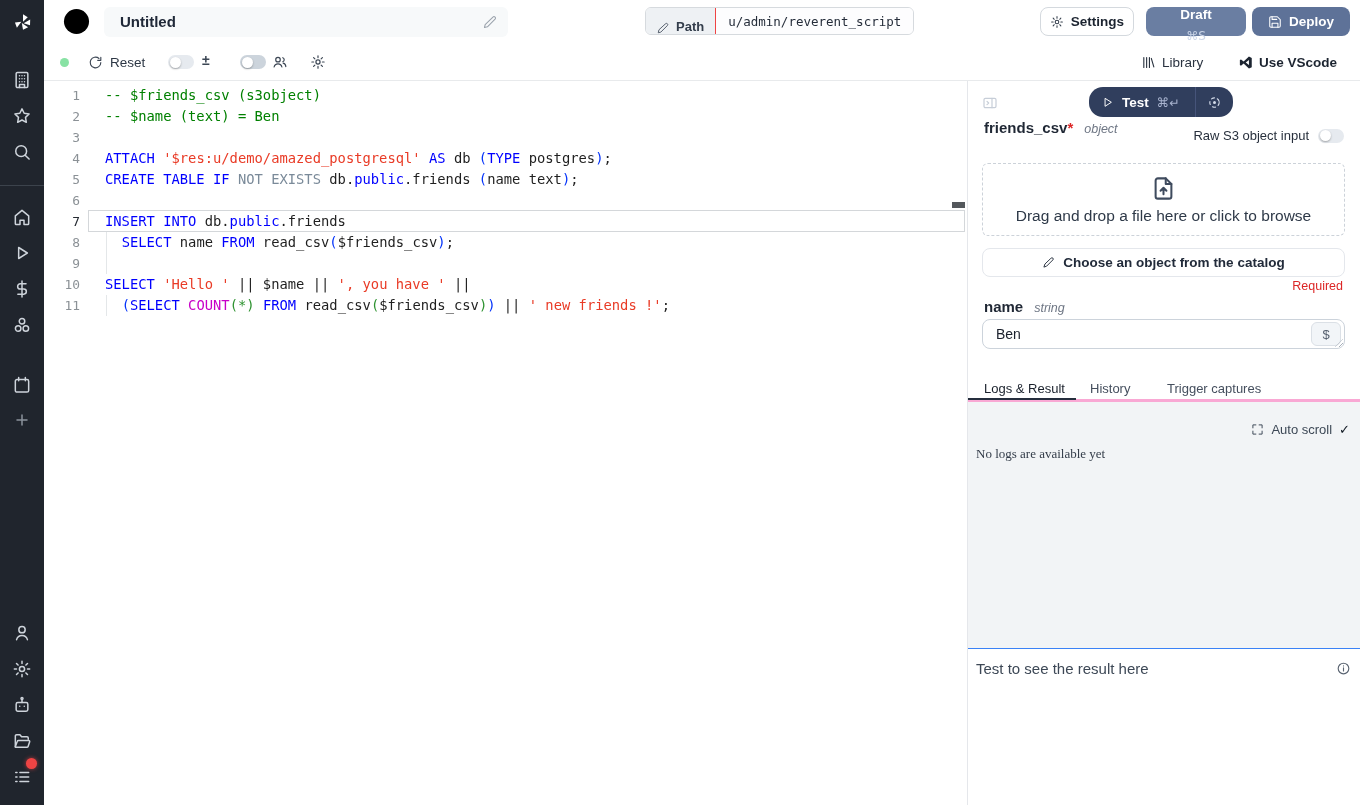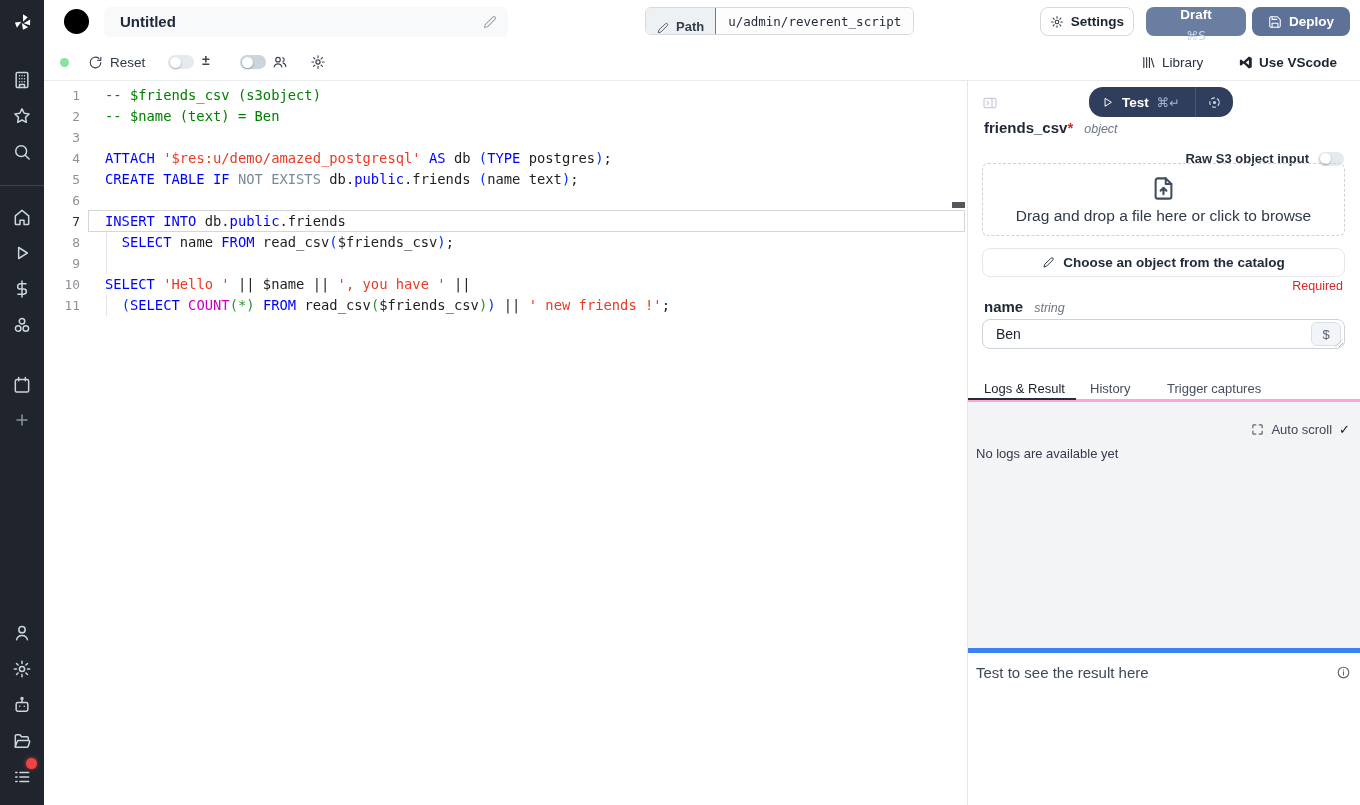--- a/index.html
+++ b/index.html
@@ -95,22 +95,22 @@
   .test-kbd { font-family:"DejaVu Sans", sans-serif; font-size:12.5px; color:#a9b4cf; }
   .test-sep { width:1px; height:30px; background:#46547a; }
   .capture-btn { width:37px; height:30px; display:flex; align-items:center; justify-content:center; }
   .capture-btn svg { width:15px; height:15px; }
 
   .arg-title { position:absolute; left:16px; display:flex; align-items:baseline; gap:11px; }
   .arg-name { font-size:15px; font-weight:700; color:#1f2734; }
   .arg-star { color:var(--req-red,#dc2626); }
   .arg-type { font-size:12.5px; font-style:italic; color:#6e7684; }
 
-  .raws3 { position:absolute; right:16px; top:70px; display:flex; align-items:center; gap:9px;
-    font-size:13px; color:#28303d;font-weight:bold; }
+  .raws3 { position:absolute; right:16px; top:47px; display:flex; align-items:center; gap:9px;
+    font-size:13px; color:#28303d; }
   .dropzone { position:absolute; left:14px; top:82px; width:363px; height:73px;
     border:1.5px dashed #ccd2d9; border-radius:6px; display:flex; flex-direction:column;
     align-items:center; justify-content:center; gap:5px; cursor:pointer; }
   .dropzone svg { width:27px; height:27px; color:#3f4b5e; }
   .dropzone-text { font-size:15.5px; font-weight:500; color:#2e3948; }
   .catalog-btn { position:absolute; left:14px; top:167px; width:363px; height:29px;
     border:1px solid #e4e7ec; border-radius:8px; background:#fff; display:flex; align-items:center;
     justify-content:center; gap:8px; font-size:13.5px; font-weight:600; color:#222b3a; cursor:pointer;text-align:center; }
   .catalog-btn svg { width:13px; height:13px; color:#2b3442; }
   .required-lbl { position:absolute; right:17px; top:198px; font-size:12.5px; color:var(--req-red,#dc2626); }
@@ -128,25 +128,25 @@
   .tabs { position:absolute; left:0; top:296px; width:100%; height:25px; border-bottom:3px solid #f9a8d4; }
   .tab { position:absolute; top:4px; font-size:13px; color:#454f5e; cursor:pointer; }
   .tab.active { color:#1a212c; }
   .tab-underline { position:absolute; left:0; bottom:-1px; width:108px; height:2.5px; background:#252e3d; }
 
   .logs { position:absolute; left:0; top:321px; width:100%; height:246px; background:#f2f4f6; }
   .autoscroll { position:absolute; right:10px; top:20px; display:flex; align-items:center; gap:7px;
     font-size:13px; color:#3d4856; cursor:pointer; }
   .autoscroll svg { width:13px; height:13px; }
   .autoscroll .chk { color:#0f1722; font-weight:700; font-family:"DejaVu Sans", sans-serif; }
-  .nologs { position:absolute; left:8px; top:44px; font-family:Liberation Sans, sans-serif;
+  .nologs { position:absolute; left:8px; top:44px; font-family:Liberation Serif, serif;
     font-size:13px; color:#333c49; }
 
   .result { position:absolute; left:0; top:567px; width:100%; height:157px; background:#fff;
-    border-top:5px solid #3b82f6; }
+    border-top:1px solid #3b82f6; }
   .result-text { position:absolute; left:8px; top:11px; font-size:15px; color:#3d4856; }
   .info-ic { position:absolute; right:9px; top:12px; width:15px; height:15px; color:#5b6572; cursor:pointer; }
   svg { fill:none; stroke:currentColor; stroke-width:1.8; stroke-linecap:round; stroke-linejoin:round; }
   svg .fill { fill:currentColor; stroke:none; }
 </style>
 </head>
 <body>
 
 <div class="app">
 

